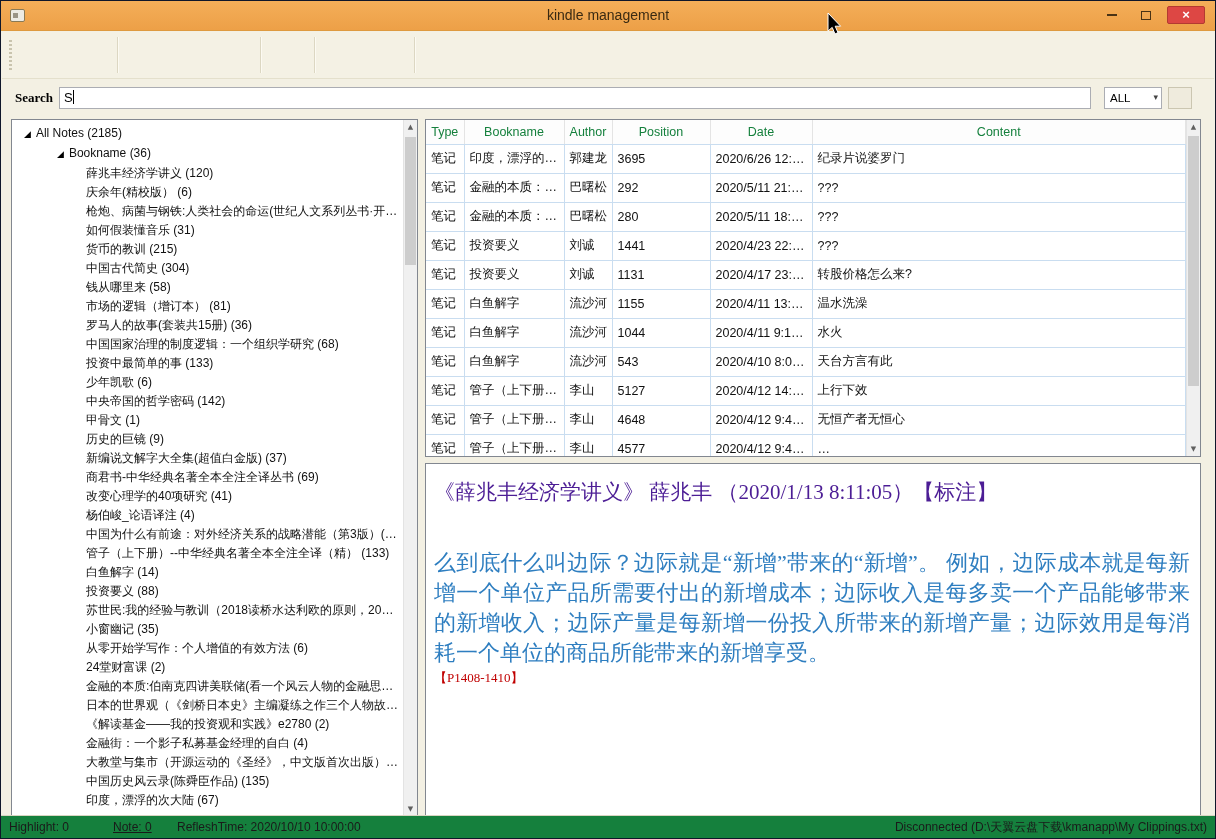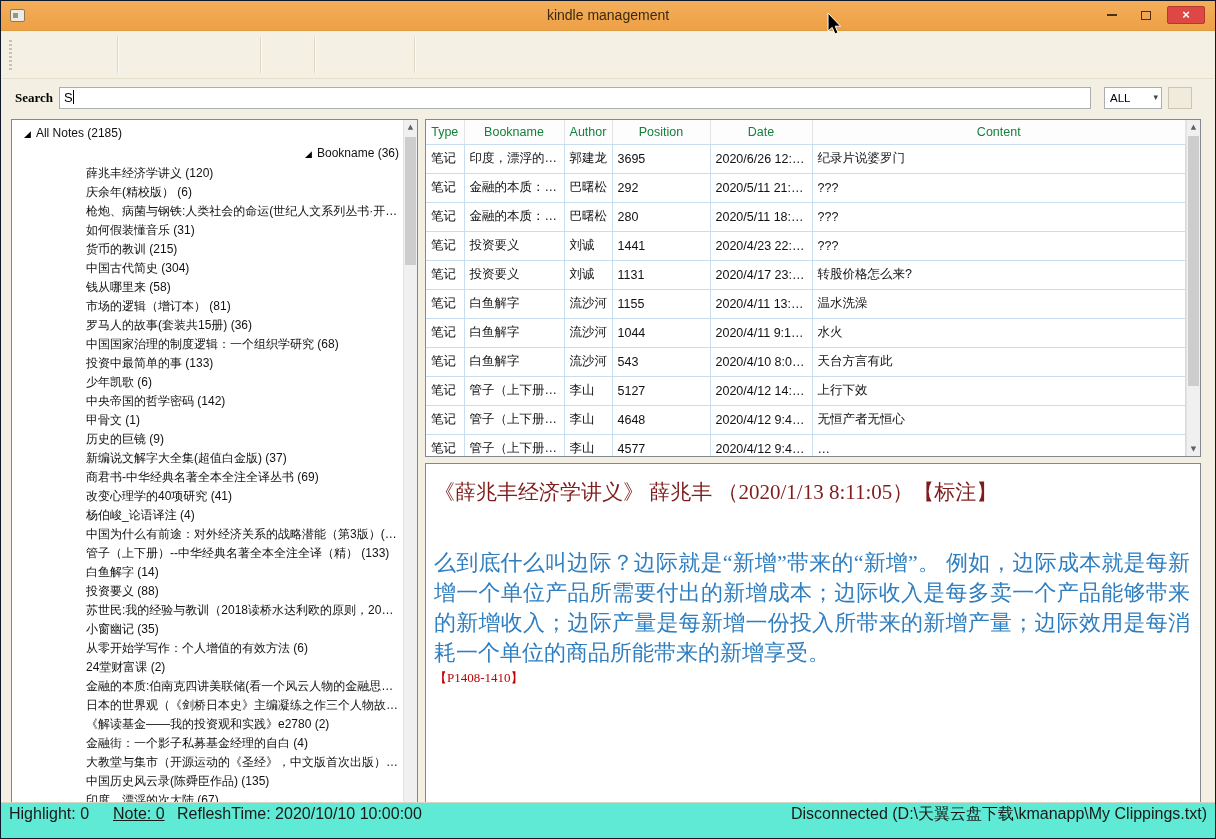--- a/index.html
+++ b/index.html
@@ -83,21 +83,21 @@
   .panel { position:absolute; background:#fff; border:1px solid #828790; }
 
   
   .tree-panel { left:10px; top:118px; width:407px; height:698px; }
   .tree-content {
     position:absolute; left:0; top:0; right:14px; bottom:0;
     padding-top:4px; overflow:hidden; font-size:12px; line-height:19px; color:#111;
   }
   .tree-item { white-space:nowrap; overflow:hidden; text-overflow:ellipsis; padding-right:4px; }
   .tree-item.root  { padding-left:12px; }
-  .tree-item.group { padding-left:45px;text-align:right; }
+  .tree-item.group { padding-left:45px; }
   .tree-item.book  { padding-left:74px; }
   .tri { font-size:9px; color:#000; margin-right:5px; font-family:"DejaVu Sans",sans-serif; }
 
   
   .vscroll {
     position:absolute; right:0; top:0; bottom:0; width:14px;
     background:#F0F0F0; border-left:1px solid #E3E3E3;
   }
   .scroll-arrow {
     position:absolute; left:0; right:0; height:14px; font-size:7px; color:#606060;
@@ -123,29 +123,29 @@
     border-right:1px solid #C9DDF0; border-bottom:1px solid #C9DDF0;
     white-space:nowrap; overflow:hidden; text-align:left;
   }
 
   
   .detail-panel {
     left:424px; top:462px; width:776px; height:354px;
     padding:14px 10px 0 8px;
     font-family:"Liberation Serif","DejaVu Serif",serif;
   }
-  .detail-title { color:#7f1d1d; font-size:21px; white-space:nowrap; overflow:hidden; }
+  .detail-title { color:#4c1d95; font-size:21px; white-space:nowrap; overflow:hidden; }
   .detail-body  { margin-top:42px; color:#2E7EC0; font-size:22px; line-height:30px; text-align:justify;font-family:Liberation Serif, serif; }
   .detail-page  { color:#C00000; font-size:13px; margin-top:1px; }
 
   
   .statusbar {
-    position:absolute; left:0; right:0; bottom:0; height:36px;
-    background:#5eead4; border-top:1px solid #D9D5C2;
-    font-size:16px; color:#1a1a1a; line-height:22px;
+    position:absolute; left:0; right:0; bottom:0; height:23px;
+    background:#15803d; border-top:1px solid #D9D5C2;
+    font-size:12px; color:#1a1a1a; line-height:22px;
   }
   .statusbar span { position:absolute; top:0; white-space:nowrap; }
   .sb-highlight { left:8px; }
   .sb-note { left:112px;text-decoration:underline; }
   .sb-reflesh { left:176px; }
   .sb-conn { right:8px; }
 </style>
 </head>
 <body>
 

